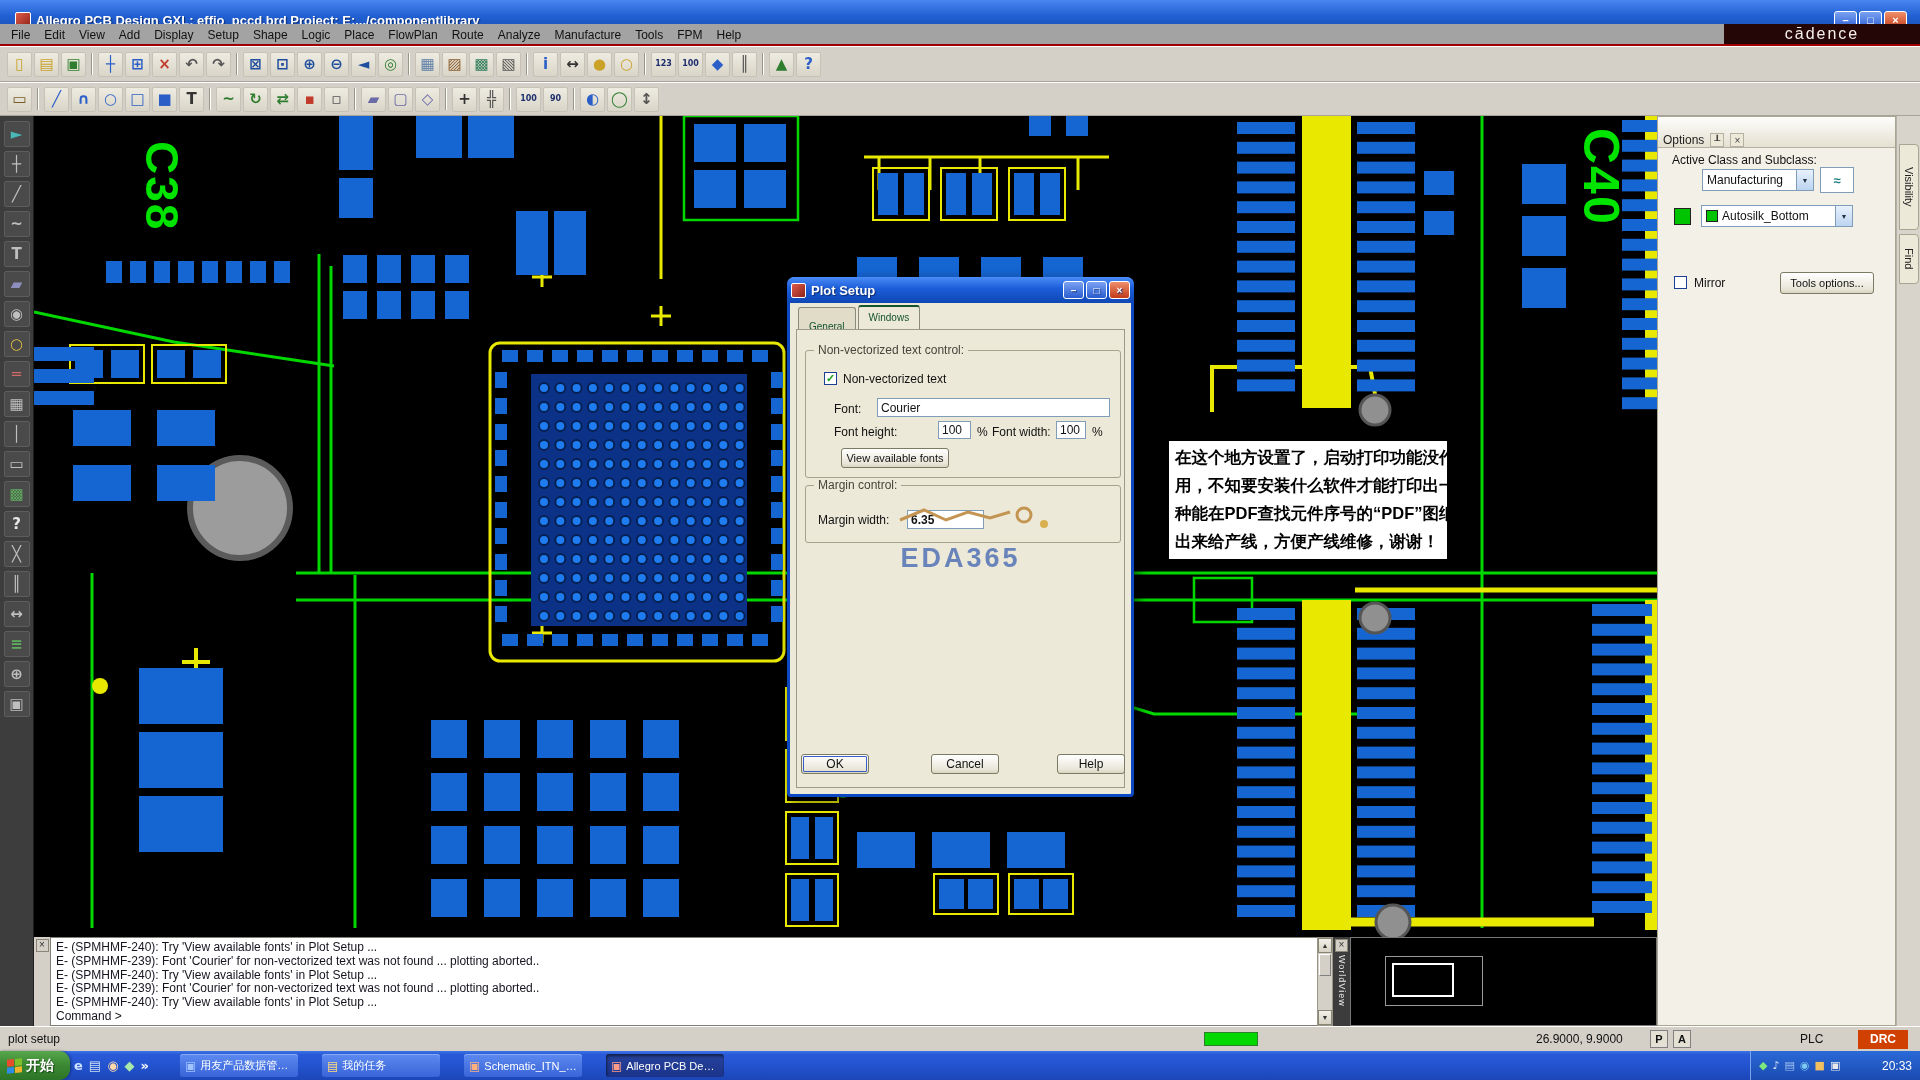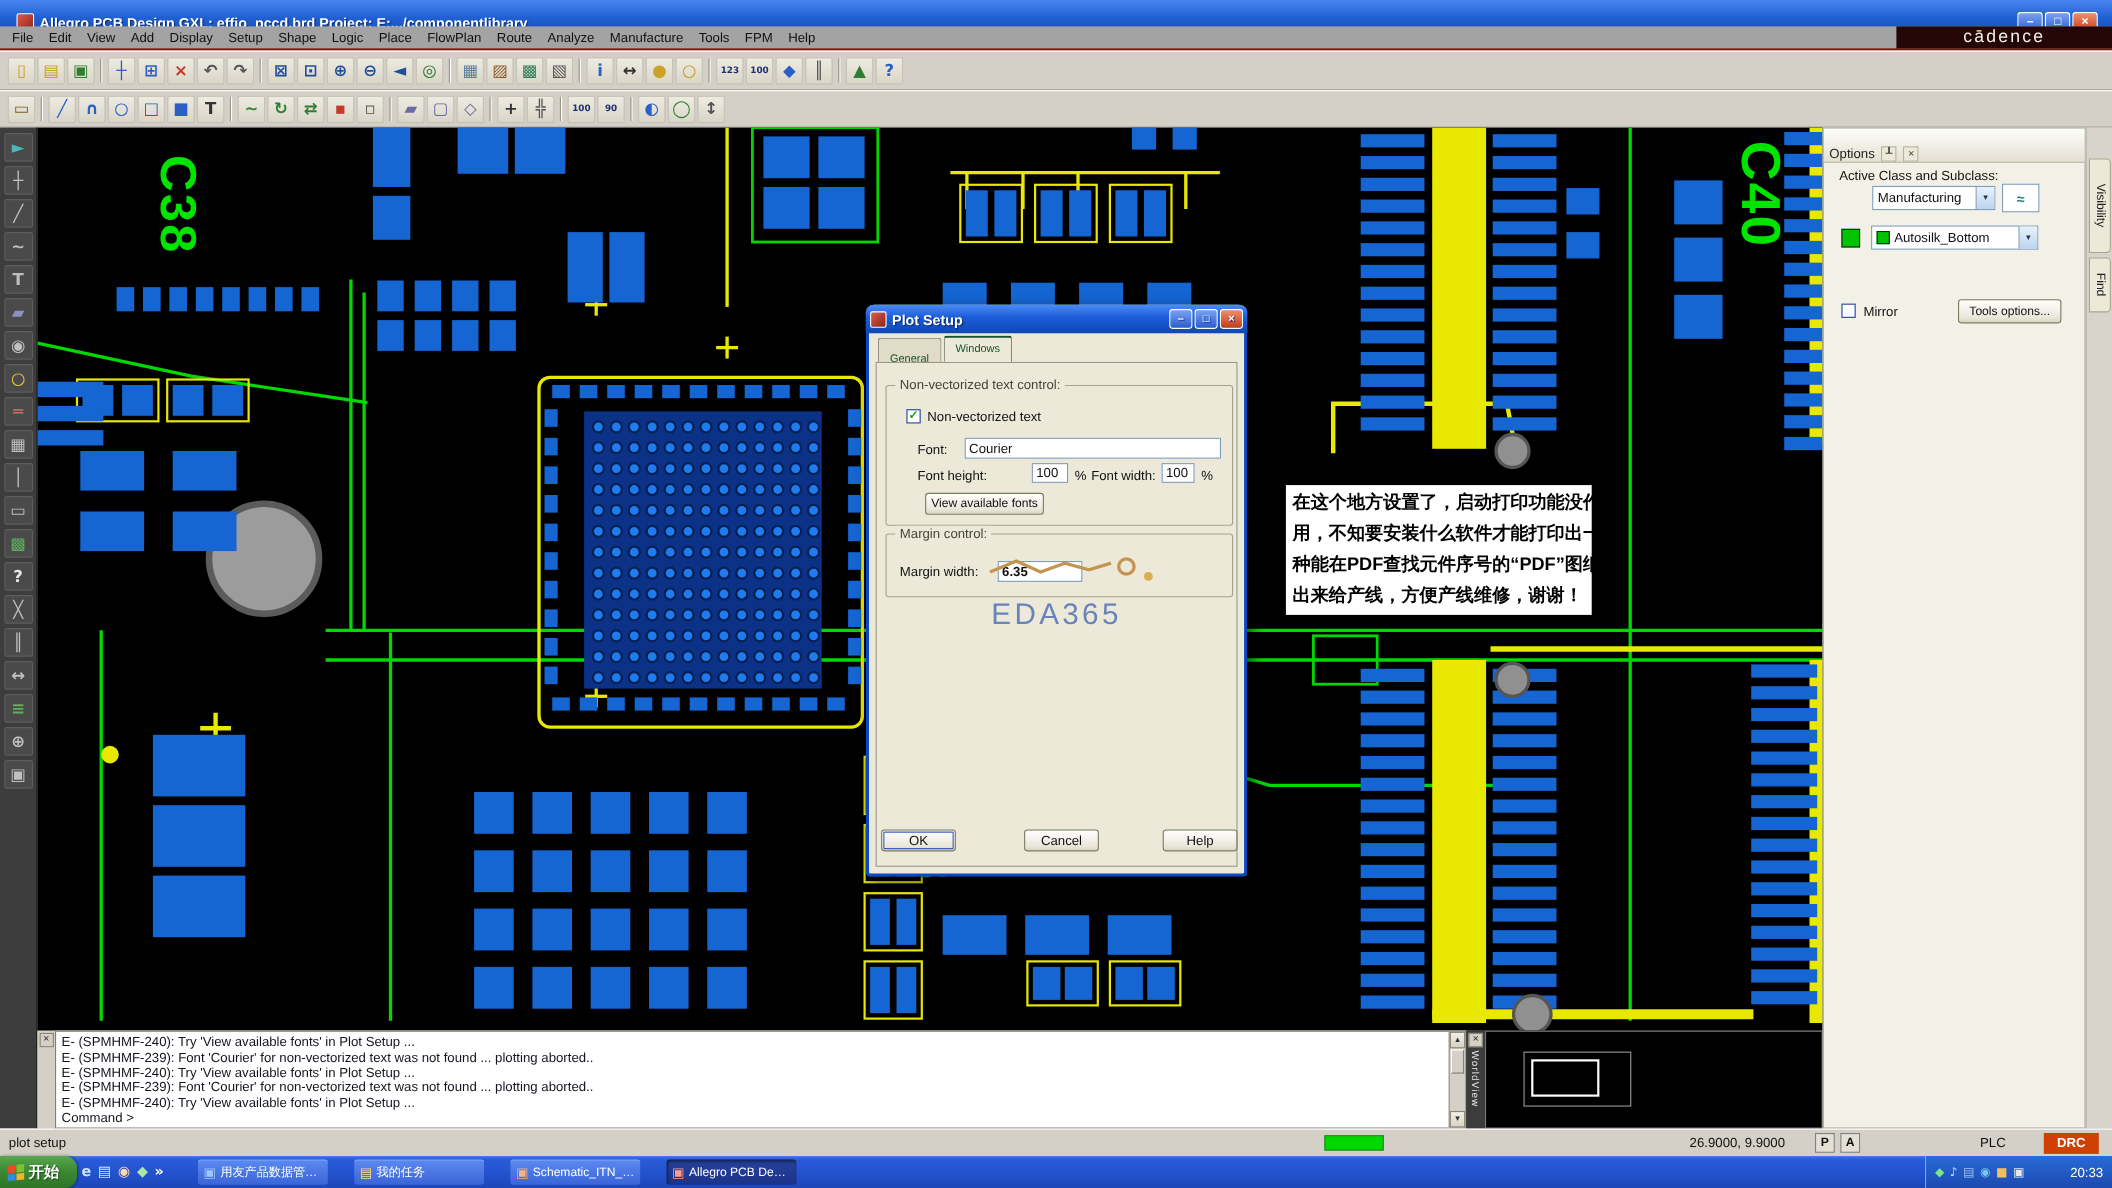--- a/index.html
+++ b/index.html
@@ -157,21 +157,21 @@
   .dlg-body{position:absolute;left:6px;right:6px;top:52px;bottom:6px;border:1px solid #9b998a;background:#ece9d8}
   .grp{position:absolute;border:1px solid #a5a28e;border-radius:3px}
   #grp1{left:8px;top:20px;width:316px;height:128px}
   #grp2{left:8px;top:155px;width:316px;height:58px}
   .grp-label{position:absolute;top:-8px;left:8px;background:#ece9d8;padding:0 4px;font-size:12px;color:#45453a}
   .fld-label{position:absolute;font-size:12px;color:#111}
   .xp-input{position:absolute;border:1px solid #7f9db9;background:#fff;font-size:12px;padding:1px 3px;
     font-family:"Liberation Sans",sans-serif;color:#111}
   #chk-nvt{position:absolute;left:18px;top:21px}
   #view-fonts-btn{position:absolute;left:35px;top:97px;width:108px;height:20px;font-size:11px}
-  .watermark{position:absolute;left:0;right:0;top:213px;text-align:center;font-size:27px;font-weight:normal;color:#5b79b8;
+  .watermark{position:absolute;left:0;right:0;top:213px;text-align:center;font-size:27px;font-weight:bold;color:#5b79b8;
     letter-spacing:3px;opacity:.9}
   #ok-btn{position:absolute;left:4px;top:424px;width:68px;height:20px;outline:1px solid #3a5fc4;outline-offset:-3px}
   #cancel-btn{position:absolute;left:134px;top:424px;width:68px;height:20px}
   #help-btn{position:absolute;left:260px;top:424px;width:68px;height:20px}
   .artifact{position:absolute;left:92px;top:12px;pointer-events:none}
 
   
   #annotation{position:absolute;left:1169px;top:441px;width:278px;height:118px;background:#fff;padding:2px 6px;z-index:40}
   .anno-line{font-size:16.5px;font-weight:bold;color:#000;line-height:28px;white-space:nowrap}
 </style>

